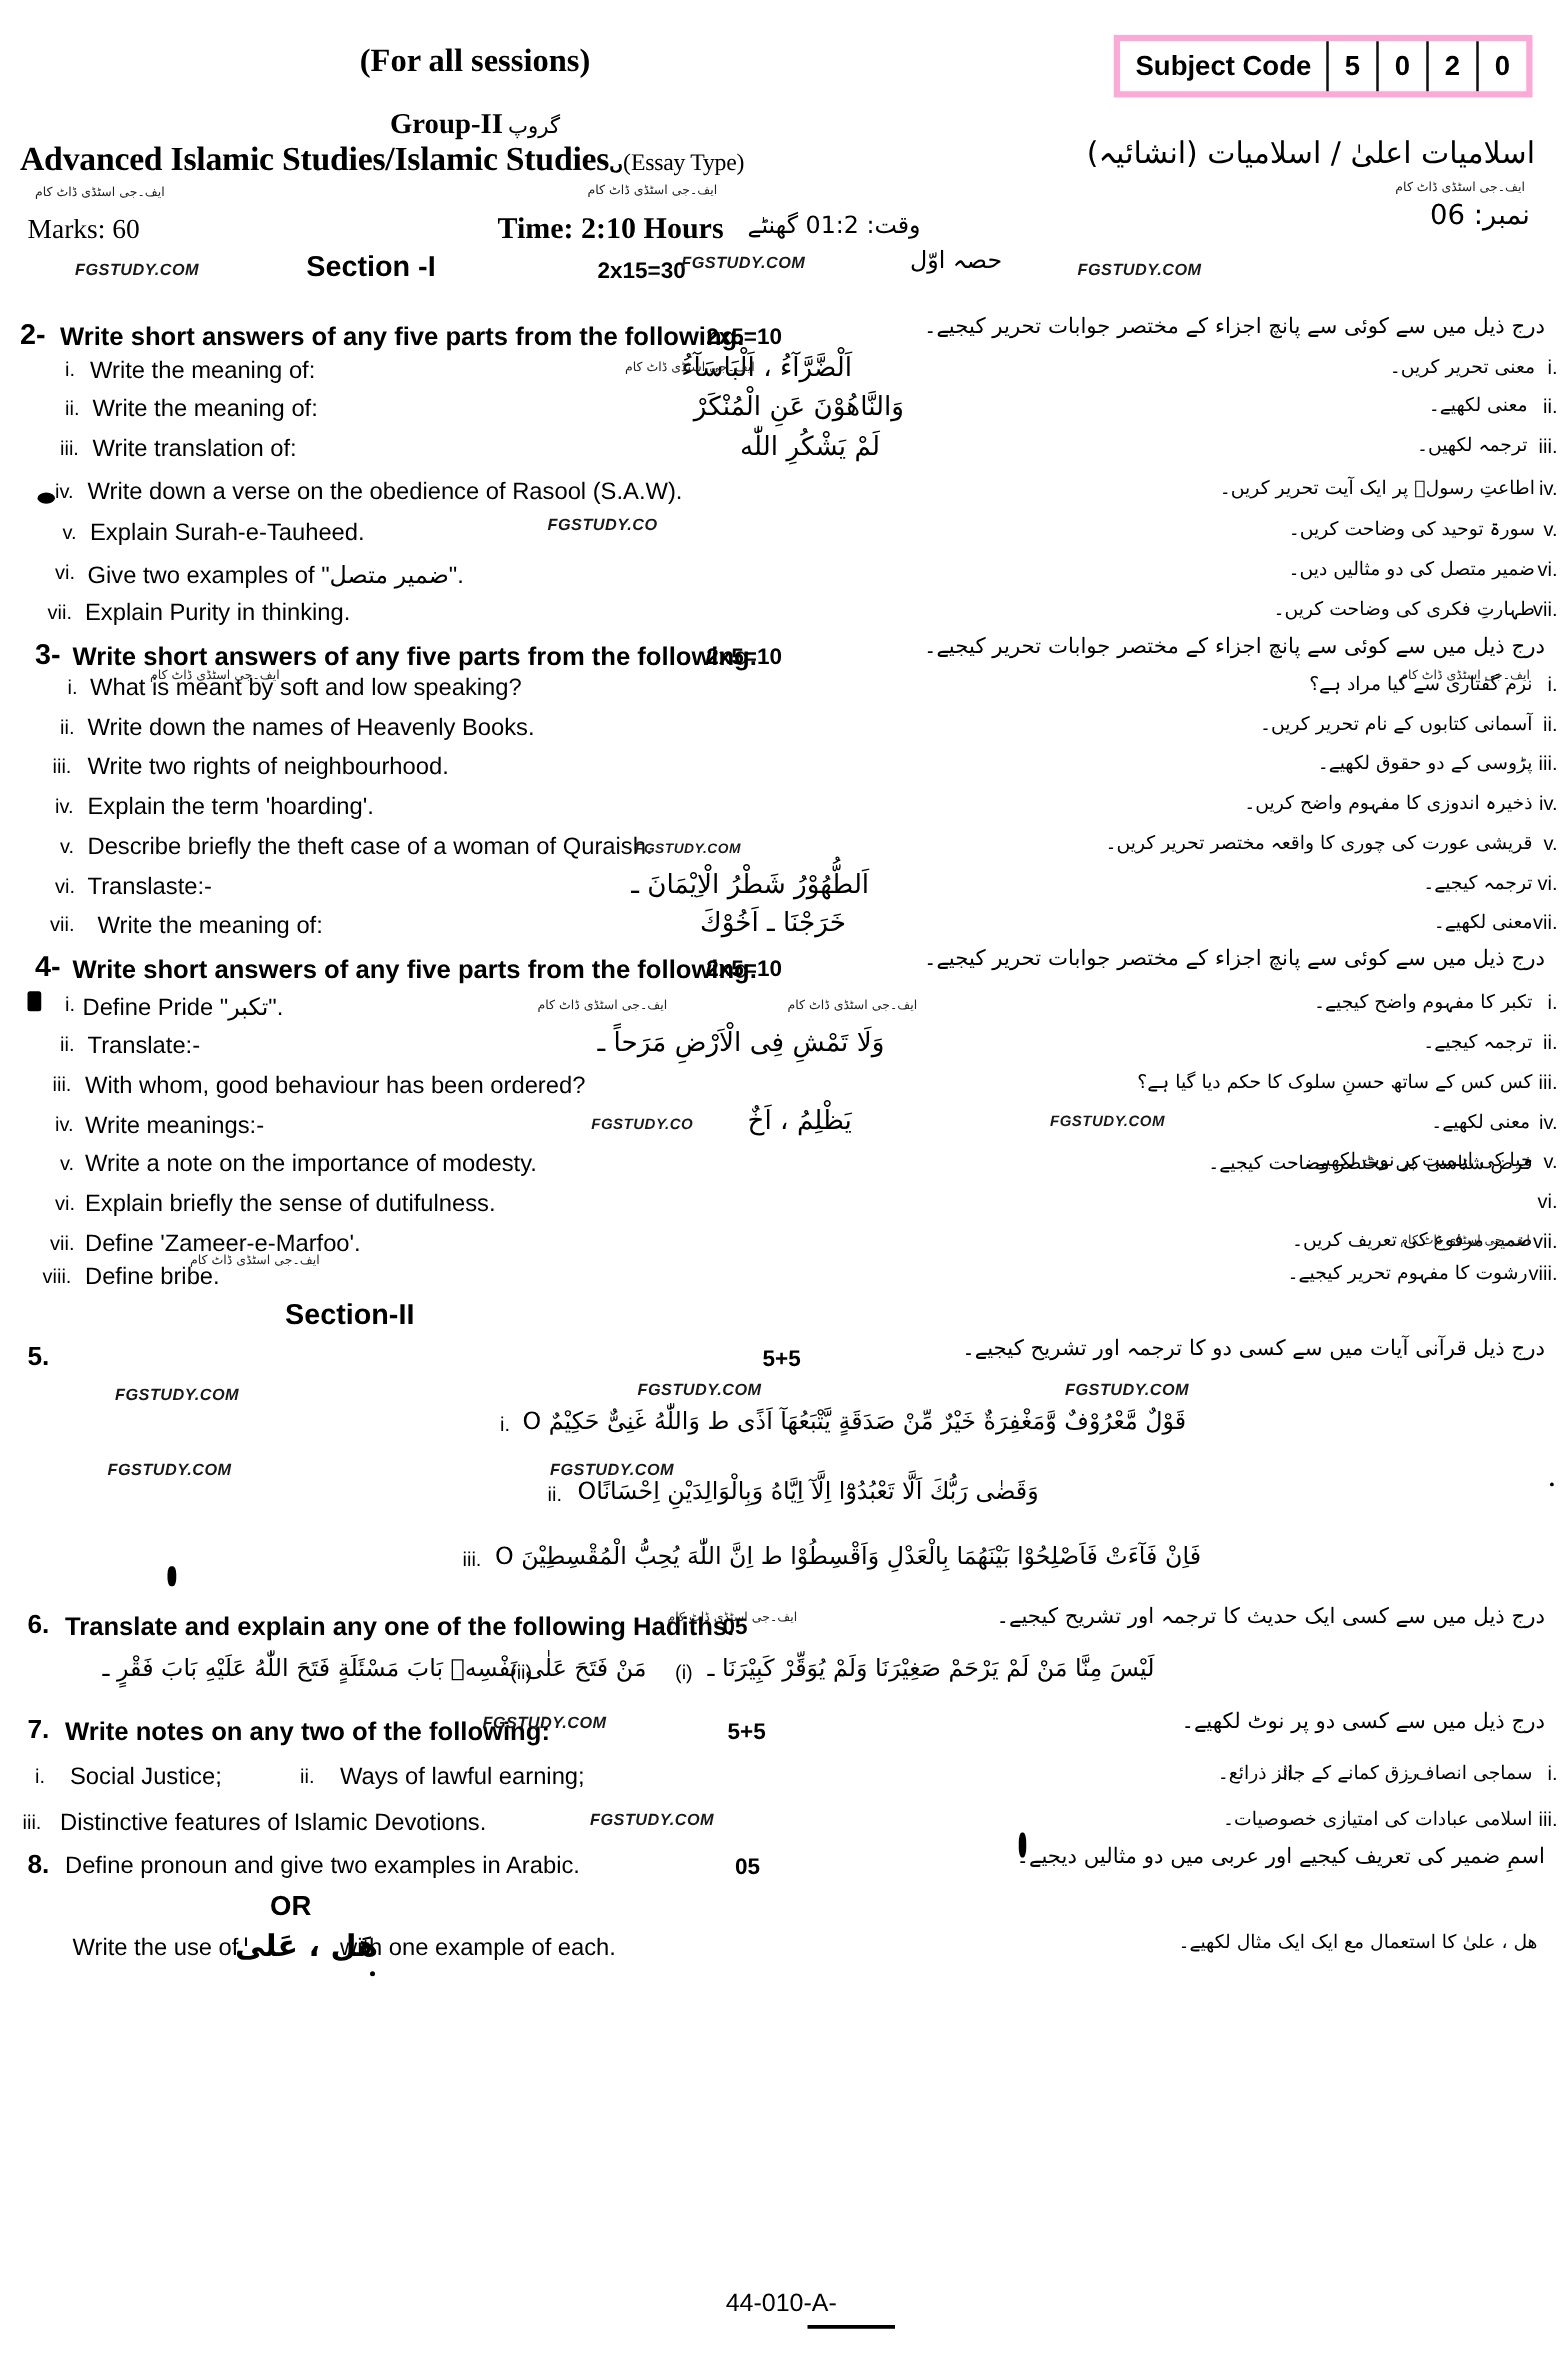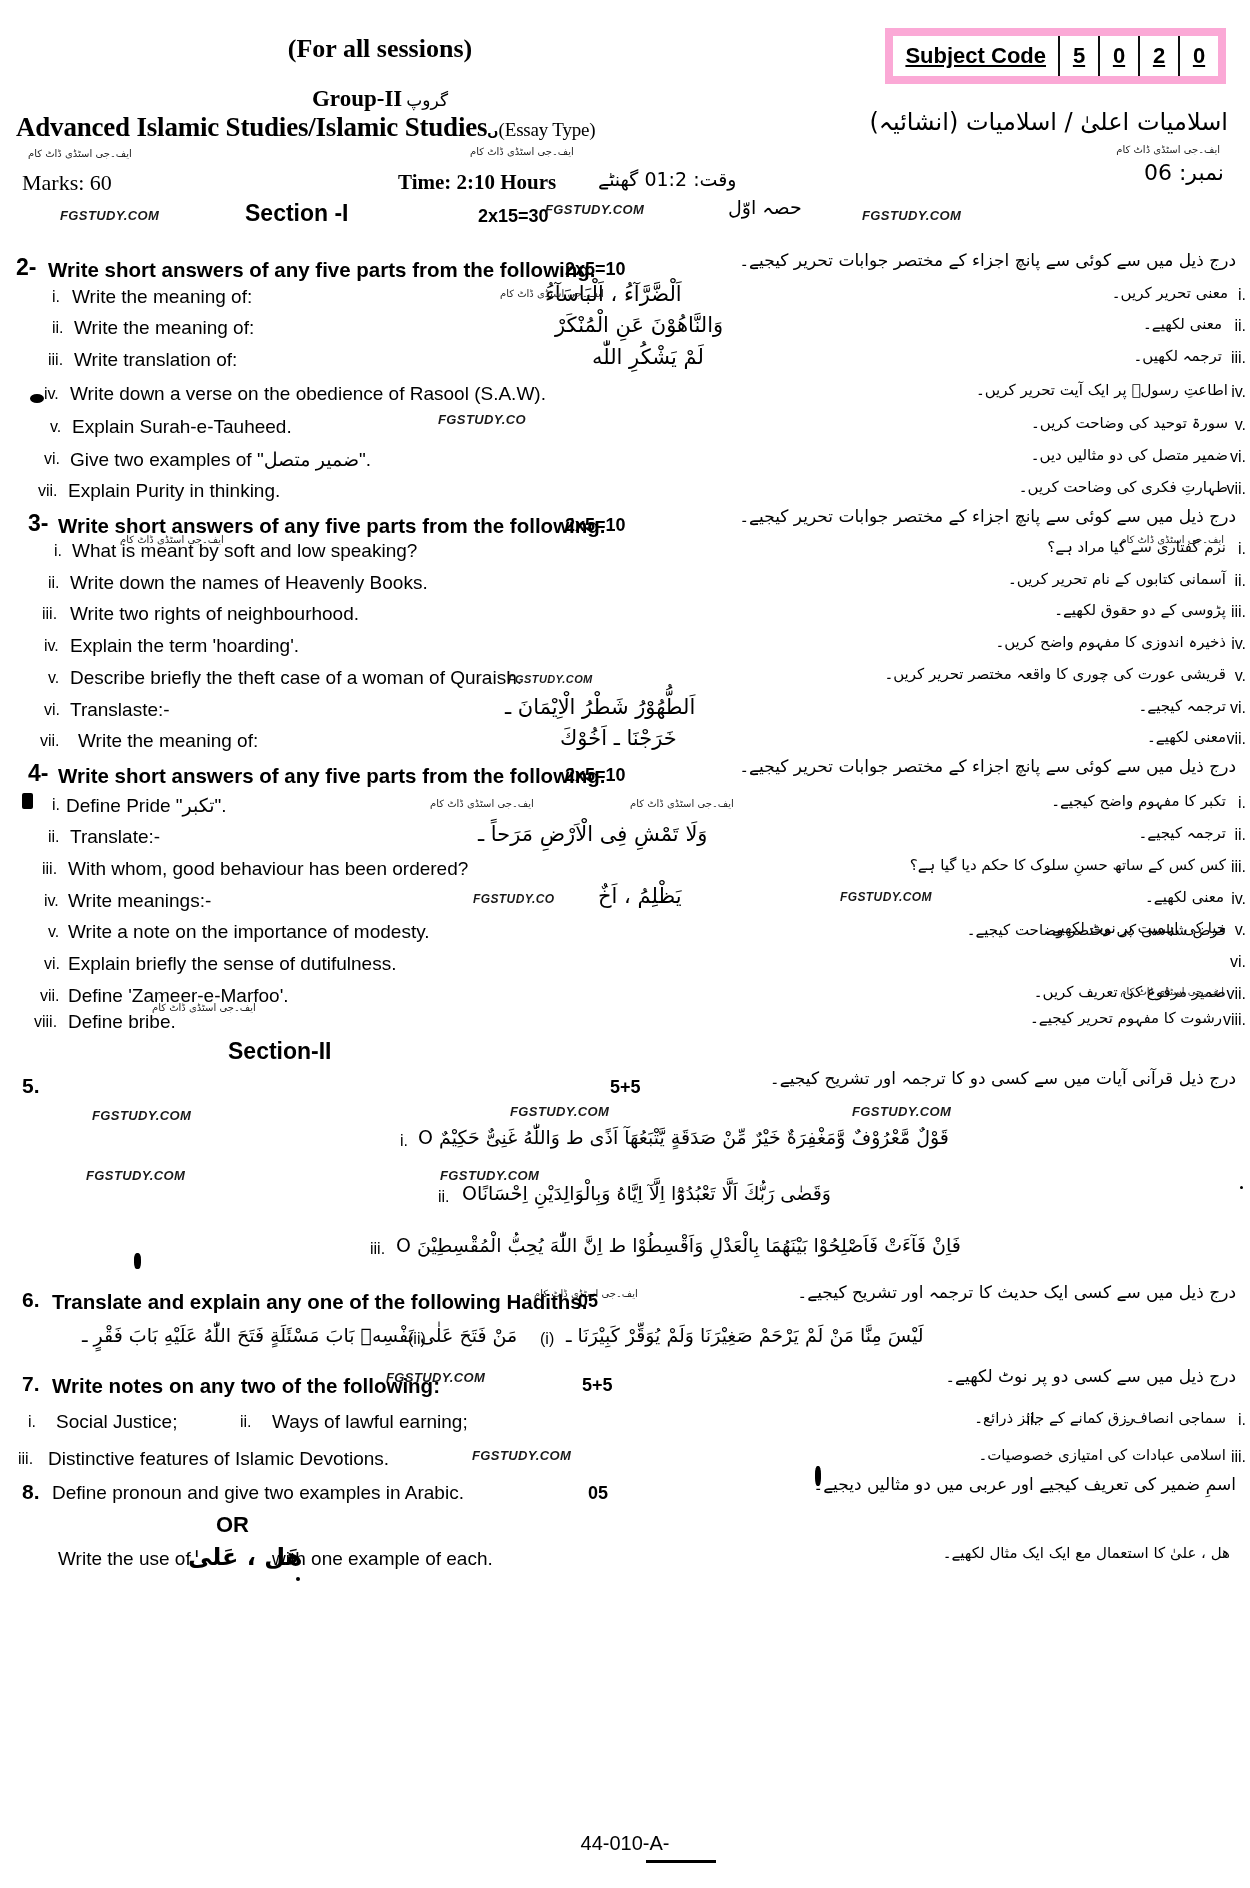--- a/index.html
+++ b/index.html
@@ -25,30 +25,30 @@
   }
   .rolllabel{font-style:italic;font-size:25px;padding-left:12px;font-family:"Liberation Serif",serif;}
   .rolldash{flex:1;border-bottom:2px solid #111;margin:0 6px 4px 2px;height:16px;}
   .rollur{font-size:12px;padding-right:10px;font-family:"DejaVu Sans",sans-serif;direction:rtl;}
 
   .forall{left:0;width:760px;top:34px;text-align:center;font-size:26px;font-weight:bold;}
   .groupwrap{left:0;width:760px;top:86px;text-align:center;}
   .grouplbl{font-size:23px;font-weight:bold;}
   .groupur{font-size:17px;font-family:"DejaVu Sans",sans-serif;}
 
-  .subjbox{right:24px;top:28px;display:flex;border:8px solid #f9a8d4;height:40px;align-items:stretch;text-decoration:underline;}
+  .subjbox{right:24px;top:28px;display:flex;border:5px solid #f9a8d4;height:40px;align-items:stretch;}
   .subjbox .cell{border-left:2px solid #111;width:38px;display:flex;align-items:center;justify-content:center;font-size:22px;font-weight:bold;font-family:"Liberation Sans",sans-serif;}
   .subjbox .lbl{padding:0 12px;display:flex;align-items:center;font-size:22px;font-weight:bold;font-family:"Liberation Sans",sans-serif;}
 
   .maintitle{left:16px;top:112px;font-size:27px;font-weight:bold;letter-spacing:-0.2px;}
   .essay{font-size:19px;font-weight:normal;font-family:"Liberation Serif",serif;}
   .titleur{right:22px;top:108px;font-size:24px;font-family:"DejaVu Sans",sans-serif;direction:rtl;}
 
   .marks{left:22px;top:170px;font-size:22px;}
-  .timeen{left:398px;top:170px;font-size:21px;font-weight:bold;}
+  .timeen{left:398px;top:170px;font-size:24px;font-weight:bold;}
   .timeur{left:598px;top:168px;font-size:19px;font-family:"DejaVu Sans",sans-serif;direction:rtl;}
   .numur{right:26px;top:160px;font-size:22px;font-family:"DejaVu Sans",sans-serif;direction:rtl;text-align:right;}
 
   .wm{font-family:"Liberation Sans",sans-serif;font-style:italic;font-weight:bold;font-size:13px;letter-spacing:.4px;color:#1a1a1a;}
   .tiny-ur{font-family:"DejaVu Sans",sans-serif;font-size:10px;color:#222;direction:rtl;}
 
   .sec{font-size:23px;font-weight:bold;font-family:"Liberation Sans",sans-serif;}
   .marksnote{font-size:18px;font-weight:bold;font-family:"Liberation Sans",sans-serif;}
   .secur{font-size:19px;font-family:"DejaVu Sans",sans-serif;direction:rtl;}
 

